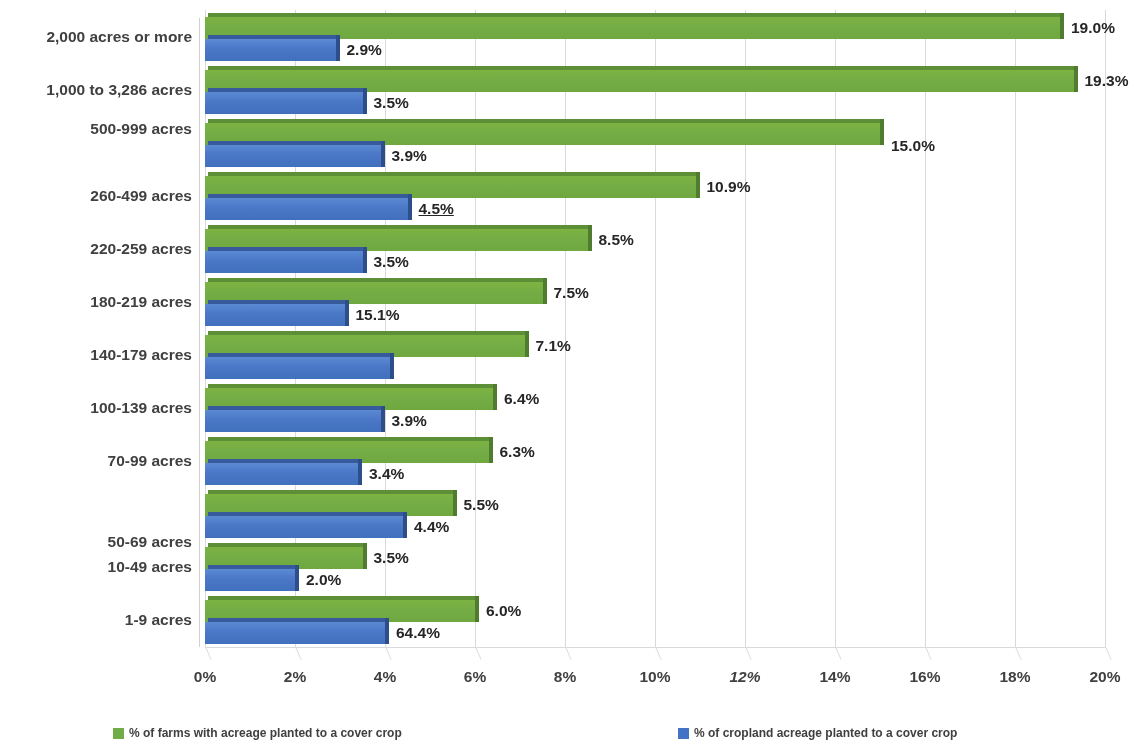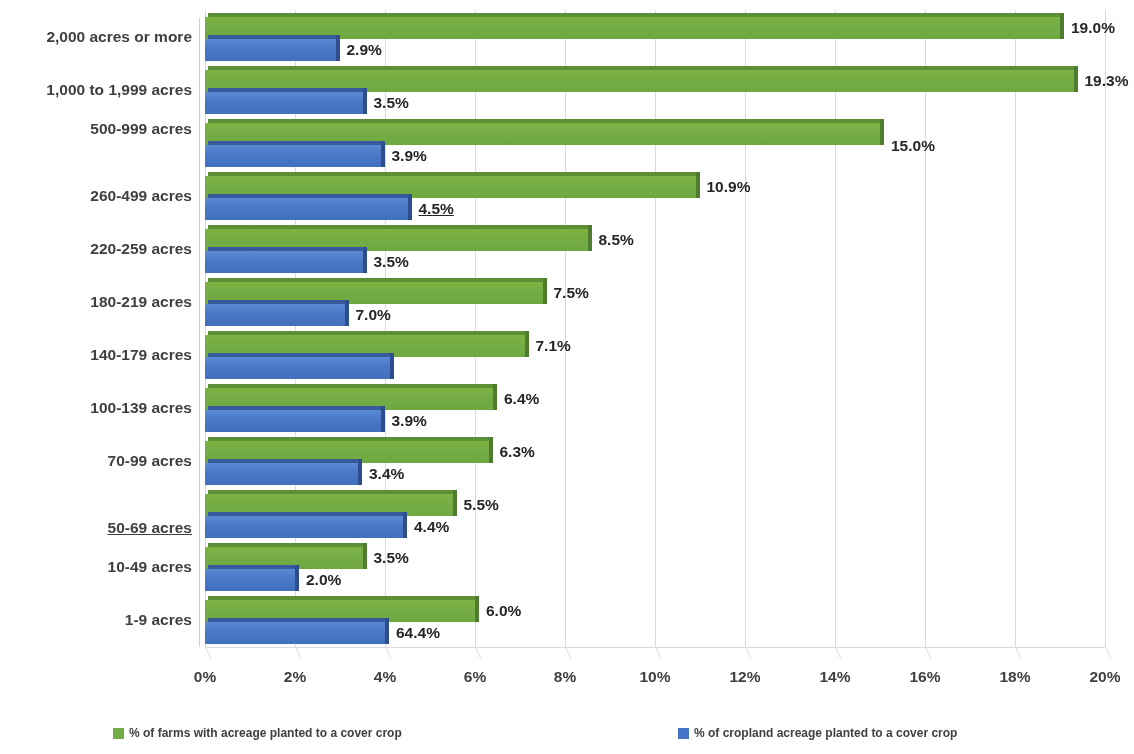--- a/index.html
+++ b/index.html
@@ -161,29 +161,29 @@
     color: #404040;
   }
 </style>
 </head>
 <body>
 
 <div id="chart-root">
 
   <div id="cat-labels">
       <div class="cat-label" style="top: 18.5417px;">2,000 acres or more</div>
-      <div class="cat-label" style="top: 71.625px;">1,000 to 1,999 acres</div>
+      <div class="cat-label" style="top: 71.625px;">1,000 to 3,286 acres</div>
       <div class="cat-label" style="top: 111px;">500-999 acres</div>
       <div class="cat-label" style="top: 177.792px; padding-left: 36px;">260-499 acres</div>
       <div class="cat-label" style="top: 230.875px;">220-259 acres</div>
       <div class="cat-label" style="top: 283.958px;">180-219 acres</div>
       <div class="cat-label" style="top: 337.042px;">140-179 acres</div>
       <div class="cat-label" style="top: 390.125px;">100-139 acres</div>
       <div class="cat-label" style="top: 443.208px;">70-99 acres</div>
-      <div class="cat-label" style="top: 510px; text-decoration: underline;">50-69 acres</div>
+      <div class="cat-label" style="top: 524px;">50-69 acres</div>
       <div class="cat-label" style="top: 549.375px;">10-49 acres</div>
       <div class="cat-label" style="top: 602.458px;">1-9 acres</div>
     </div>
 
   <div id="axis-left"></div>
 
   <div id="plot">
       <div class="gridline" style="left: 0px;"></div>
       <div class="gridline" style="left: 90px;"></div>
       <div class="gridline" style="left: 180px;"></div>
@@ -259,21 +259,21 @@
         <div class="top"></div>
         <div class="side"></div>
         <div class="face"></div>
       </div>
       <div class="bar-value" style="left: 348.5px; top: 271.958px;">7.5%</div>
       <div class="bar blue" style="left: 0px; top: 293.958px; width: 139.5px;">
         <div class="top"></div>
         <div class="side"></div>
         <div class="face"></div>
       </div>
-      <div class="bar-value" style="left: 150.5px; top: 293.958px;">7.0%</div>
+      <div class="bar-value" style="left: 150.5px; top: 293.958px;">15.1%</div>
       <div class="bar green" style="left: 0px; top: 325.042px; width: 319.5px;">
         <div class="top"></div>
         <div class="side"></div>
         <div class="face"></div>
       </div>
       <div class="bar-value" style="left: 330.5px; top: 325.042px;">7.1%</div>
       <div class="bar blue" style="left: 0px; top: 347.042px; width: 184.5px;">
         <div class="top"></div>
         <div class="side"></div>
         <div class="face"></div>
@@ -342,21 +342,21 @@
     </div>
   <div id="plot-floorline"></div>
 
   <div id="x-axis">
       <div class="x-tick" style="left: 0px;">0%</div>
       <div class="x-tick" style="left: 90px;">2%</div>
       <div class="x-tick" style="left: 180px;">4%</div>
       <div class="x-tick" style="left: 270px;">6%</div>
       <div class="x-tick" style="left: 360px;">8%</div>
       <div class="x-tick" style="left: 450px;">10%</div>
-      <div class="x-tick" style="left: 540px;">12%</div>
+      <div class="x-tick" style="left: 540px; font-style: italic;">12%</div>
       <div class="x-tick" style="left: 630px;">14%</div>
       <div class="x-tick" style="left: 720px;">16%</div>
       <div class="x-tick" style="left: 810px;">18%</div>
       <div class="x-tick" style="left: 900px;">20%</div>
     </div>
 
   <div id="legend">
       <div class="legend-item" style="left: 113px;">
         <span class="legend-swatch" style="background: rgb(112, 173, 71);"></span>
         <span class="legend-text">% of farms with acreage planted to a cover crop</span>

